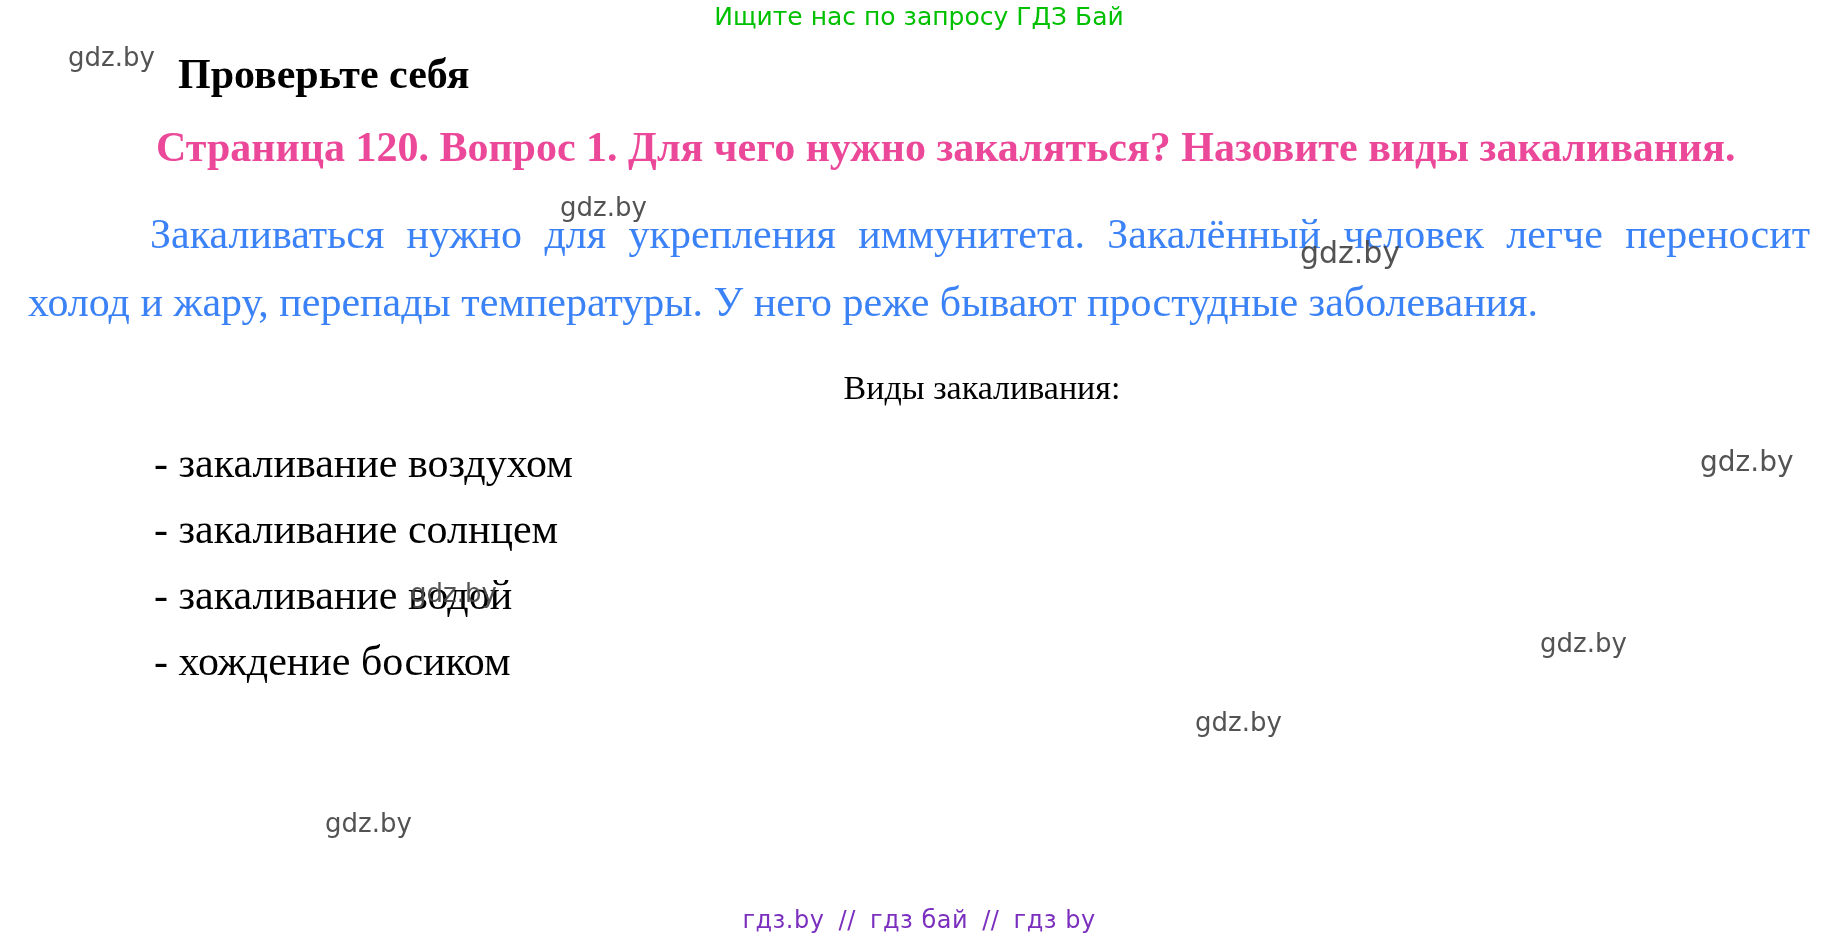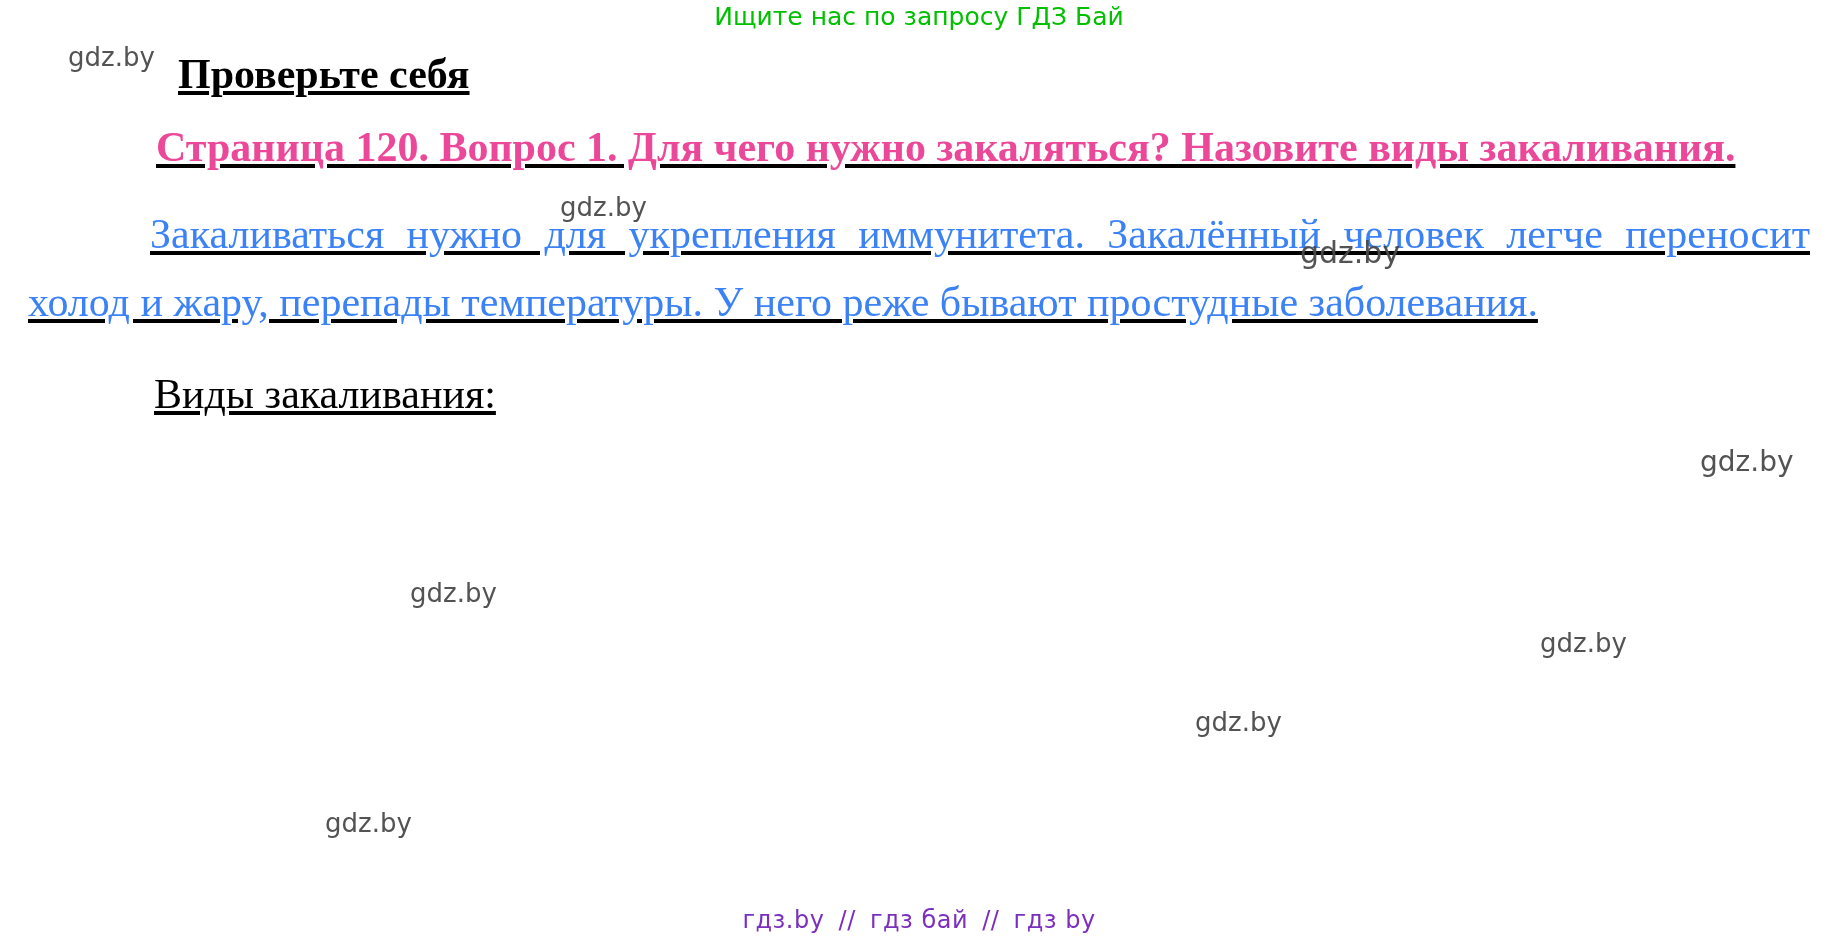--- a/index.html
+++ b/index.html
@@ -63,21 +63,20 @@
     opacity: 0.95;
     text-align: right;
   }
 
   
   .content {
     position: absolute;
     left: 28px;
     right: 28px;
     top: 46px;
-    text-decoration: underline;
   }
 
   .heading {
     font-family: "Liberation Serif", serif;
     font-weight: bold;
     font-size: 42px;
     line-height: 56px;
     color: #000;
     margin: 0 0 0 150px;
   }
@@ -100,24 +99,25 @@
     line-height: 68px;
     color: #3b82f6;
     margin: 14px 0 0 0;
     text-align: justify;
     text-indent: 122px;
     text-align-last: left;
   }
 
   .sublabel {
     font-family: "Liberation Serif", serif;
-    font-size: 42px;
+    font-size: 34px;
     line-height: 60px;
     color: #000;
-    margin: 28px 0 0 126px;
+    margin: 22px 0 0 126px;
+    text-align: center;
   }
 
   .list {
     list-style: none;
     margin: 12px 0 0 0;
     padding: 0;
   }
   .list li {
     font-family: "Liberation Serif", serif;
     font-size: 42px;
@@ -132,20 +132,26 @@
 
 <div class="page">
 
   <div class="top-banner">Ищите нас по запросу ГДЗ Бай</div>
 
   <div class="content">
     <div class="heading">Проверьте себя</div>
     <div class="question">Страница 120. Вопрос 1. Для чего нужно закаляться? Назовите виды закаливания.</div>
     <div class="para">Закаливаться нужно для укрепления иммунитета. Закалённый человек легче переносит холод и жару, перепады температуры. У него реже бывают простудные заболевания.</div>
     <div class="sublabel">Виды закаливания:</div>
+    <ul class="list">
+      <li>- закаливание воздухом</li>
+      <li>- закаливание солнцем</li>
+      <li>- закаливание водой</li>
+      <li>- хождение босиком</li>
+    </ul>
   </div>
 
   <div class="footer">
     <span>гдз.by</span>
     <span class="sep">//</span>
     <span>гдз бай</span>
     <span class="sep">//</span>
     <span>гдз by</span>
   </div>
 

